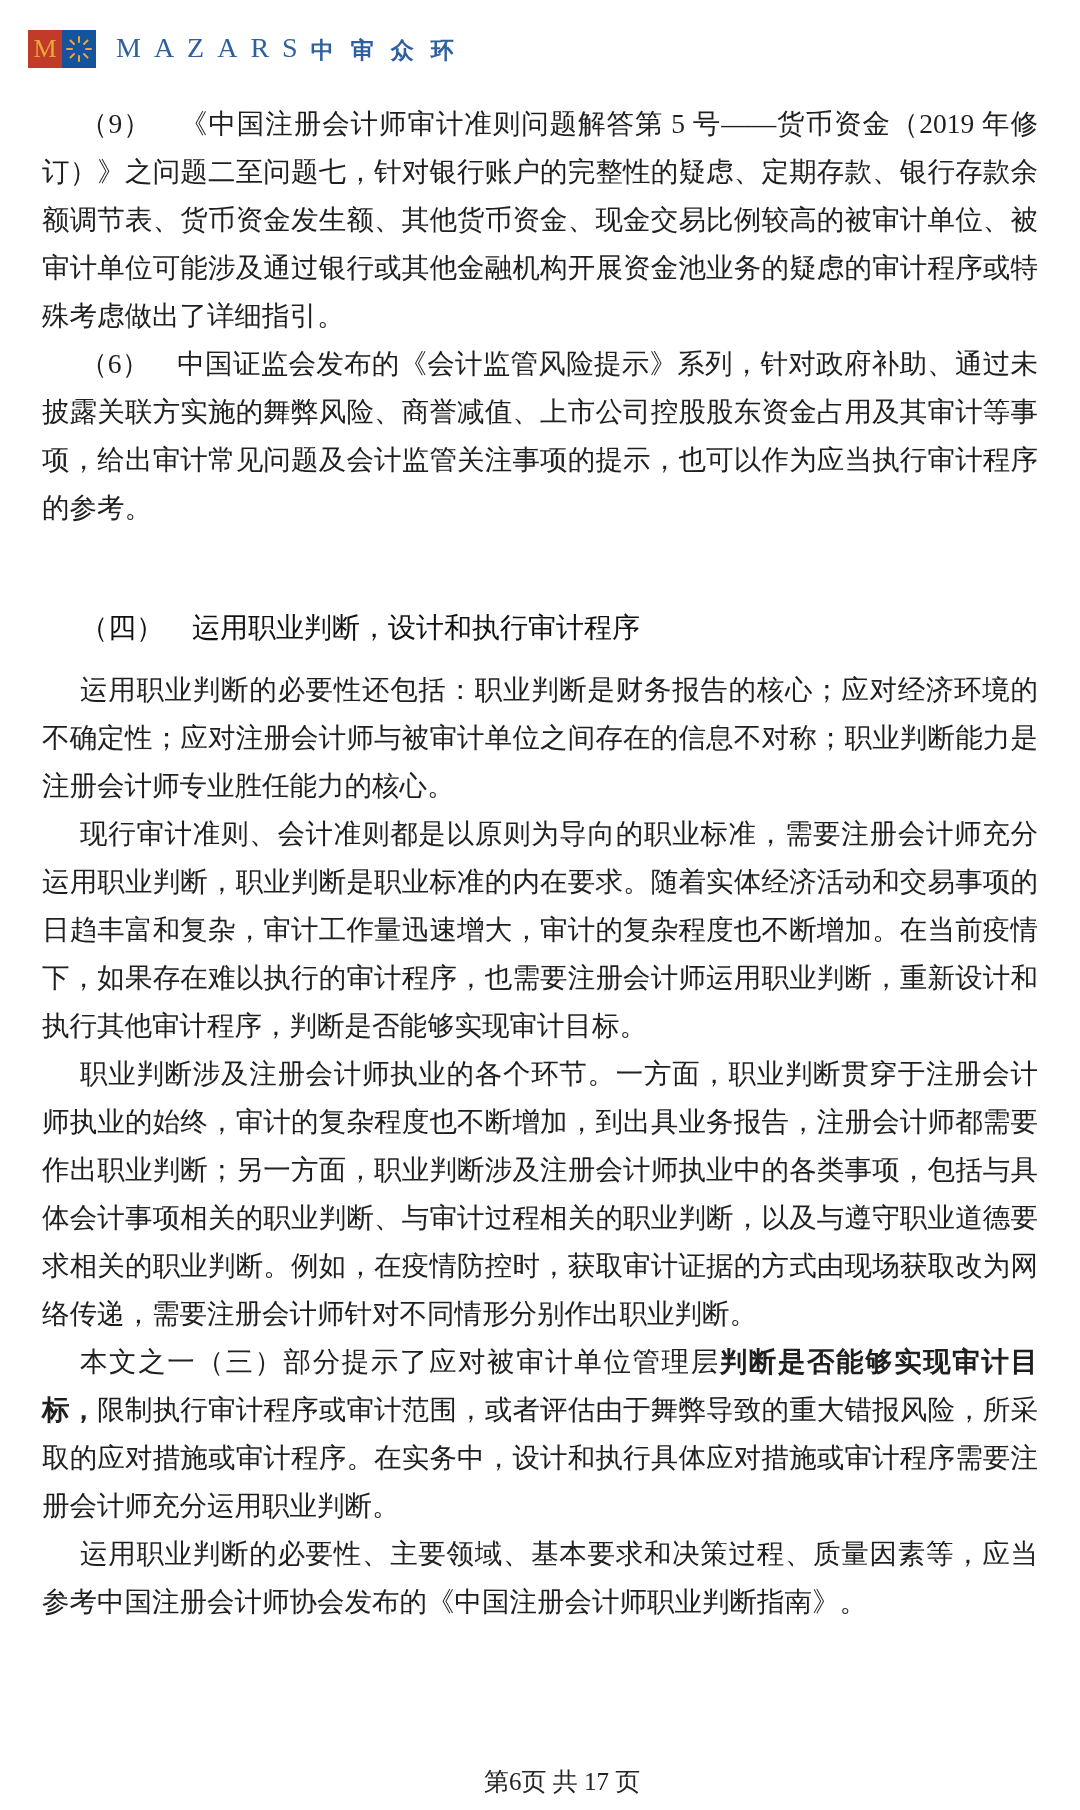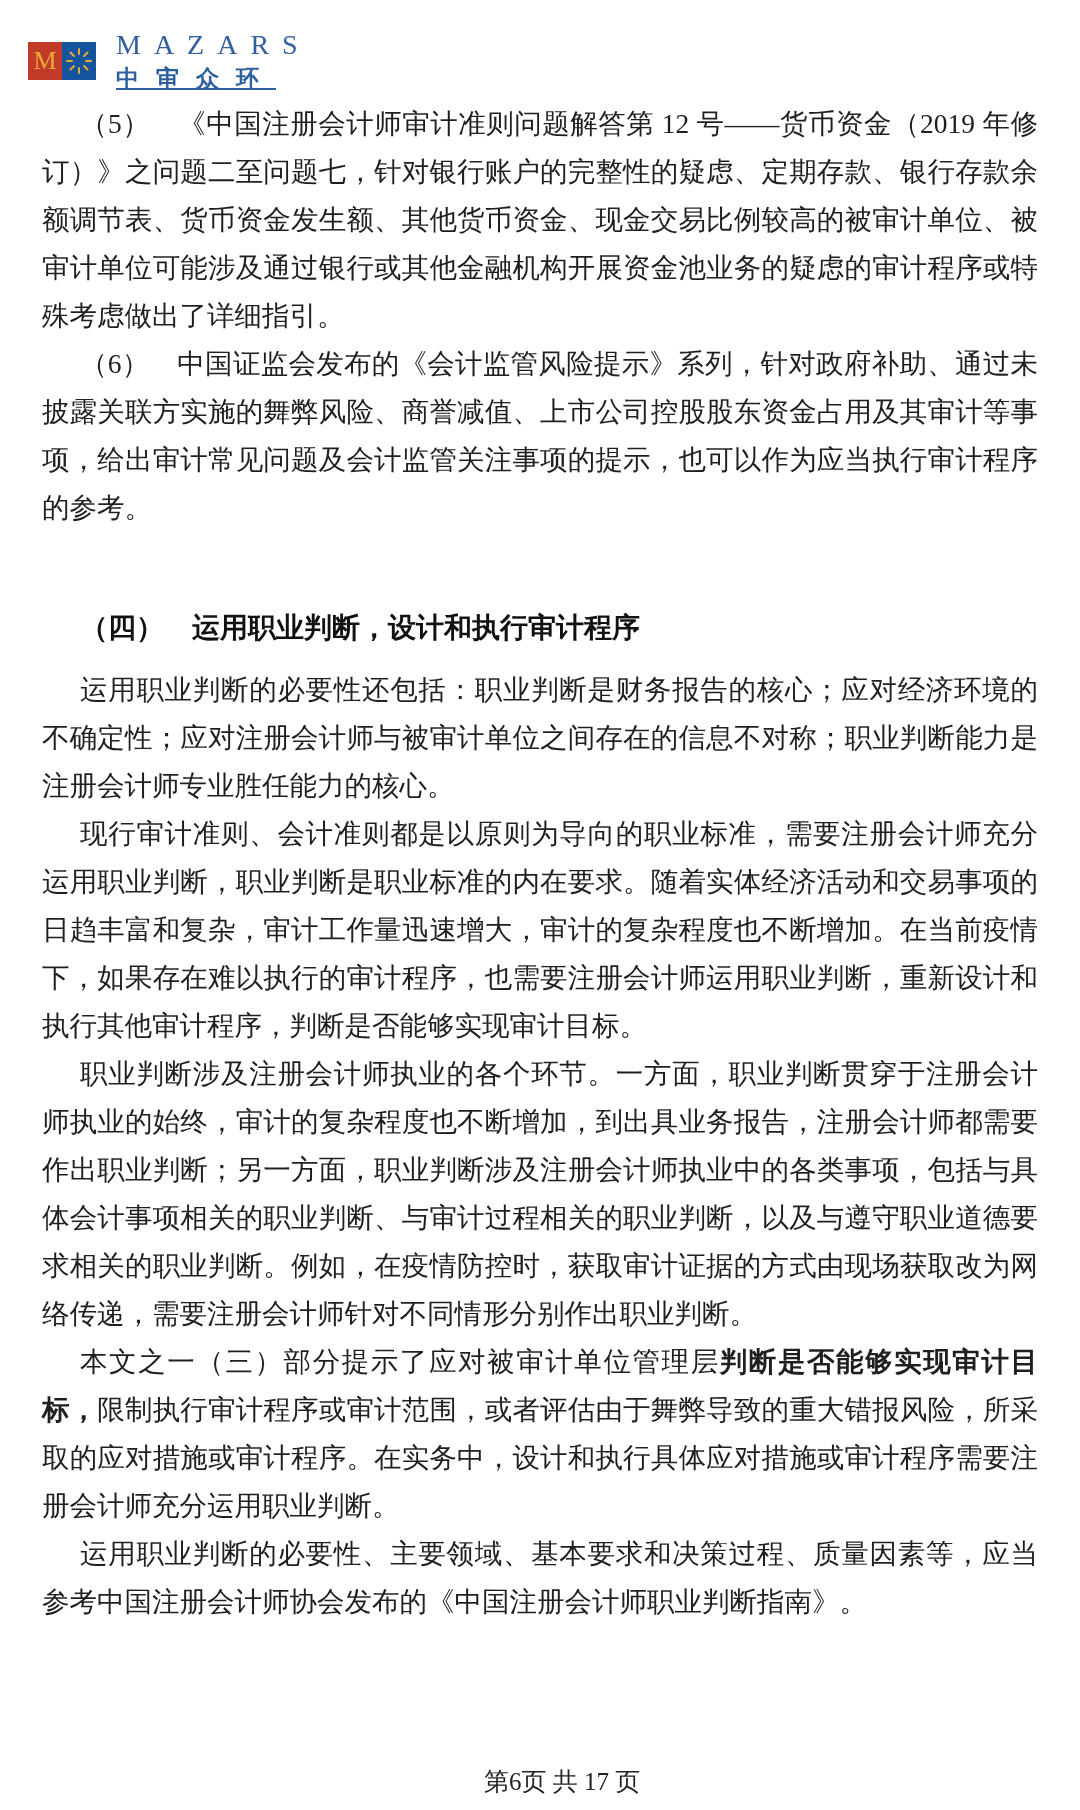--- a/index.html
+++ b/index.html
@@ -51,58 +51,57 @@
     font-family: "Liberation Serif", serif;
   }
   .mark-blue {
     width: 34px;
     height: 38px;
     background: #15539c;
     display: flex;
     align-items: center;
     justify-content: center;
   }
-  .logo-text { display: flex; flex-direction: column; justify-content: flex-end; }
+  .logo-text { display: flex; flex-direction: row; justify-content: flex-end; }
   .wordmark {
     color: #2e5f9f;
     font-size: 28px;
     letter-spacing: 13px;
     line-height: 1.1;
     white-space: nowrap;
   }
   .cn-name {
     color: #2e5f9f;
     font-size: 23px;
     font-weight: bold;
     letter-spacing: 17px;
     line-height: 1.2;
     margin-top: 4px;
     white-space: nowrap;
-    text-decoration: underline;
   }
   
   .content {
     position: absolute;
     top: 100px;
     left: 42px;
     width: 996px;
   }
   .content p {
     margin: 0;
     font-size: 27.5px;
     line-height: 48px;
     text-align: justify;
     text-indent: 38px;
     color: #1f1f1f;
   }
   .content h3 {
     margin: 72px 0 14px 0;
     font-size: 28px;
     line-height: 48px;
-    font-weight: bold;
+    font-weight: normal;
     text-indent: 38px;
     color: #111111;
   }
   .content b.em { font-weight: bold; }
   
   .footer {
     position: absolute;
     bottom: 12px;
     left: 0;
     width: 1080px;
@@ -137,21 +136,21 @@
         </svg>
       </div>
     </div>
     <div class="logo-text">
       <div class="wordmark">MAZARS</div>
       <div class="cn-name">中审众环</div>
     </div>
   </header>
 
   <main class="content">
-    <p>（5）　《中国注册会计师审计准则问题解答第 12 号——货币资金（2019 年修订）》之问题二至问题七，针对银行账户的完整性的疑虑、定期存款、银行存款余额调节表、货币资金发生额、其他货币资金、现金交易比例较高的被审计单位、被审计单位可能涉及通过银行或其他金融机构开展资金池业务的疑虑的审计程序或特殊考虑做出了详细指引。</p>
+    <p>（9）　《中国注册会计师审计准则问题解答第 5 号——货币资金（2019 年修订）》之问题二至问题七，针对银行账户的完整性的疑虑、定期存款、银行存款余额调节表、货币资金发生额、其他货币资金、现金交易比例较高的被审计单位、被审计单位可能涉及通过银行或其他金融机构开展资金池业务的疑虑的审计程序或特殊考虑做出了详细指引。</p>
     <p>（6）　中国证监会发布的《会计监管风险提示》系列，针对政府补助、通过未披露关联方实施的舞弊风险、商誉减值、上市公司控股股东资金占用及其审计等事项，给出审计常见问题及会计监管关注事项的提示，也可以作为应当执行审计程序的参考。</p>
     <h3>（四）　运用职业判断，设计和执行审计程序</h3>
     <p>运用职业判断的必要性还包括：职业判断是财务报告的核心；应对经济环境的不确定性；应对注册会计师与被审计单位之间存在的信息不对称；职业判断能力是注册会计师专业胜任能力的核心。</p>
     <p>现行审计准则、会计准则都是以原则为导向的职业标准，需要注册会计师充分运用职业判断，职业判断是职业标准的内在要求。随着实体经济活动和交易事项的日趋丰富和复杂，审计工作量迅速增大，审计的复杂程度也不断增加。在当前疫情下，如果存在难以执行的审计程序，也需要注册会计师运用职业判断，重新设计和执行其他审计程序，判断是否能够实现审计目标。</p>
     <p>职业判断涉及注册会计师执业的各个环节。一方面，职业判断贯穿于注册会计师执业的始终，审计的复杂程度也不断增加，到出具业务报告，注册会计师都需要作出职业判断；另一方面，职业判断涉及注册会计师执业中的各类事项，包括与具体会计事项相关的职业判断、与审计过程相关的职业判断，以及与遵守职业道德要求相关的职业判断。例如，在疫情防控时，获取审计证据的方式由现场获取改为网络传递，需要注册会计师针对不同情形分别作出职业判断。</p>
     <p><span>本文之一（三）部分提示了应对被审计单位管理层</span><b class="em">判断是否能够实现审计目标，</b><span>限制执行审计程序或审计范围，或者评估由于舞弊导致的重大错报风险，所采取的应对措施或审计程序。在实务中，设计和执行具体应对措施或审计程序需要注册会计师充分运用职业判断。</span></p>
     <p>运用职业判断的必要性、主要领域、基本要求和决策过程、质量因素等，应当参考中国注册会计师协会发布的《中国注册会计师职业判断指南》。</p>
   </main>
 
   <footer class="footer">

